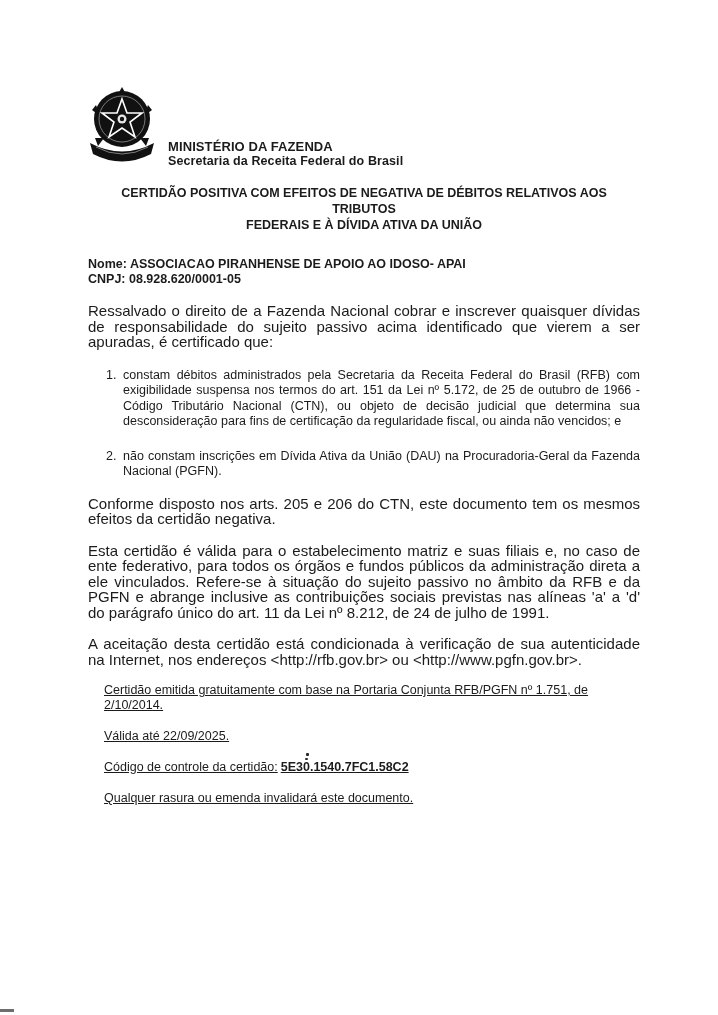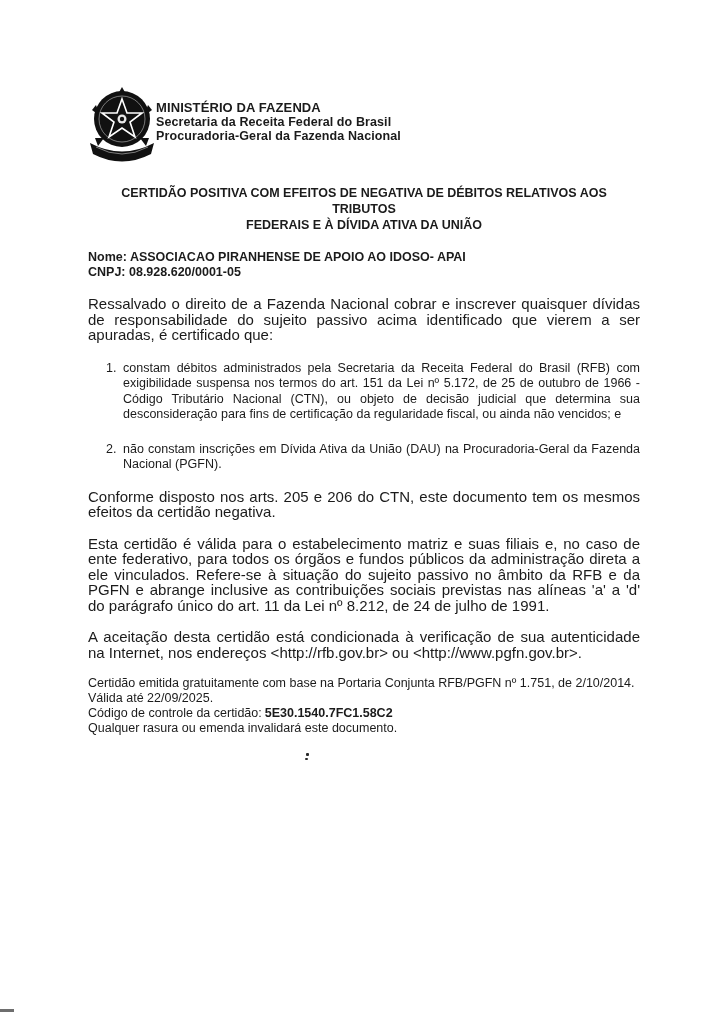--- a/index.html
+++ b/index.html
@@ -18,21 +18,22 @@
   .page {
     position: relative;
     box-sizing: border-box;
     width: 718px;
     height: 1015px;
     padding: 86px 78px 0 88px;
     background: #ffffff;
   }
   .header {
     display: flex;
-    align-items: flex-start;
+    align-items: flex-end;
+    gap: 12px;
   }
   .coat {
     width: 68px;
     height: 82px;
     flex: 0 0 auto;
   }
   .org {
     margin-top: 15px;
     font-size: 12.5px;
     font-weight: bold;
@@ -41,21 +42,21 @@
   }
   .org .org-line-0 { font-size: 13px; }
   .doc-title {
     margin-top: 17px;
     text-align: center;
     font-size: 12.5px;
     font-weight: bold;
     line-height: 16px;
   }
   .subject {
-    margin-top: 17px;
+    margin-top: 24px;
     font-size: 12.5px;
     font-weight: bold;
     line-height: 15px;
   }
   p.body-par {
     margin: 0;
     margin-top: 16px;
     font-size: 15px;
     line-height: 15.5px;
     text-align: justify;
@@ -81,21 +82,21 @@
     text-align: justify;
   }
   .conforme { margin-top: 15px; }
   .validade { margin-top: 12px; }
   .aceitacao { margin-top: 14px; }
   .issuance {
     margin-top: 16px;
     font-size: 12.5px;
     line-height: 15px;
   }
-  .issuance .iss-line { margin: 0; }
+  .issuance .iss-line { margin: 16px; text-decoration: underline; }
   .issuance .code { font-weight: bold; margin-left: 3px; }
   .artifact {
     position: absolute;
     background: #2a2a2a;
   }
   .artifact.speck-1 { left: 306px; top: 753px; width: 3px; height: 3px; border-radius: 1px; }
   .artifact.speck-2 { left: 305px; top: 758px; width: 3px; height: 2px; border-radius: 1px; }
   .artifact.edge-mark { left: 0px; top: 1009px; width: 14px; height: 3px; background: #4a4a4a; opacity: 0.8; }
 </style>
 </head>
@@ -122,21 +123,20 @@
         <circle cx="34" cy="33" r="4.5" fill="#fff" opacity="0.9"></circle>
         <circle cx="34" cy="33" r="2.2" fill="#111"></circle>
 
         <path d="M2 57 Q34 74 66 57 L63 68 Q34 83 5 68 Z" fill="#111"></path>
         <path d="M8 61 Q34 75 60 61" stroke="#fff" stroke-width="0.9" fill="none" opacity="0.5"></path>
       </svg>
     </div>
     <div class="org">
       <div class="org-line-0">MINISTÉRIO DA FAZENDA</div>
       <div>Secretaria da Receita Federal do Brasil</div>
-      <div>Procuradoria-Geral da Fazenda Nacional</div>
     </div>
   </div>
 
   <div class="doc-title">
     <div>CERTIDÃO POSITIVA COM EFEITOS DE NEGATIVA DE DÉBITOS RELATIVOS AOS TRIBUTOS</div>
     <div>FEDERAIS E À DÍVIDA ATIVA DA UNIÃO</div>
   </div>
 
   <div class="subject">
     <div>Nome: ASSOCIACAO PIRANHENSE DE APOIO AO IDOSO- APAI</div>

